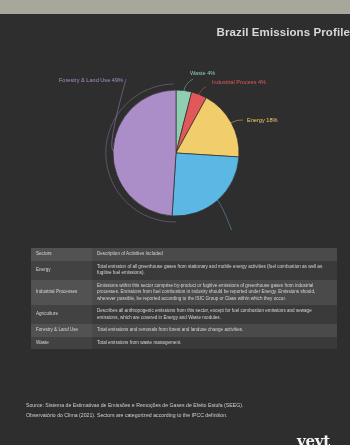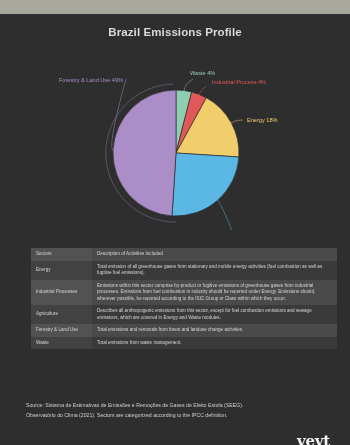--- a/index.html
+++ b/index.html
@@ -25,21 +25,21 @@
     position: absolute;
     left: 0; top: 14px;
     width: 350px;
     height: 431px;
     background: #2e2e2e;
   }
   #chart-title {
     position: absolute;
     left: 0; top: 12px;
     width: 350px;
-    text-align: center;
+    text-align: right;
     color: #d9d9d9;
     font-size: 11.5px;
     font-weight: bold;
     letter-spacing: 0.1px;
   }
   #pie-wrap {
     position: absolute;
     left: 0; top: 26px;
     width: 350px;
     height: 190px;

